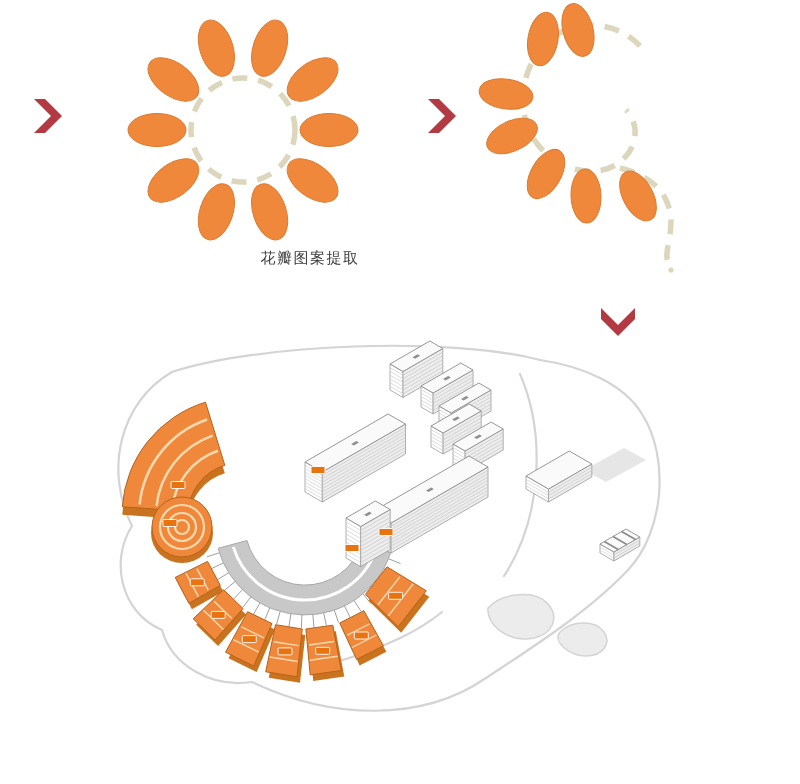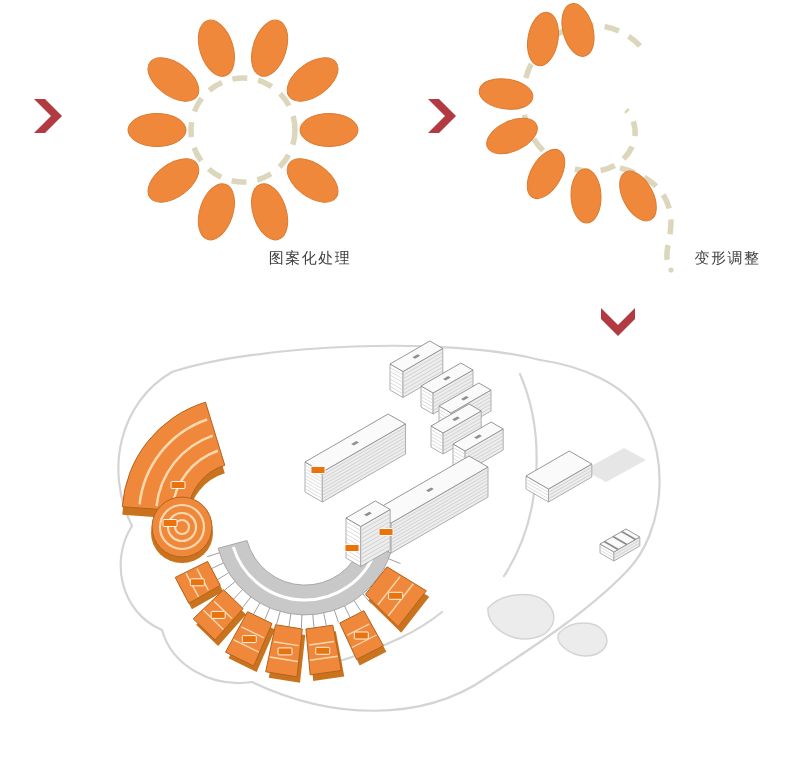--- a/index.html
+++ b/index.html
@@ -49,37 +49,36 @@
         <ellipse cx="194.6" cy="73.5" rx="29" ry="16.5" fill="var(--petal)" stroke="var(--petal_stroke)" stroke-width="1" transform="rotate(324 194.6 73.5)"></ellipse>
         <ellipse cx="211.0" cy="124.0" rx="29" ry="16.5" fill="var(--petal)" stroke="var(--petal_stroke)" stroke-width="1" transform="rotate(0 211.0 124.0)"></ellipse>
         <ellipse cx="194.6" cy="174.5" rx="29" ry="16.5" fill="var(--petal)" stroke="var(--petal_stroke)" stroke-width="1" transform="rotate(36 194.6 174.5)"></ellipse>
         <ellipse cx="151.6" cy="205.8" rx="29" ry="16.5" fill="var(--petal)" stroke="var(--petal_stroke)" stroke-width="1" transform="rotate(72 151.6 205.8)"></ellipse>
         <ellipse cx="98.4" cy="205.8" rx="29" ry="16.5" fill="var(--petal)" stroke="var(--petal_stroke)" stroke-width="1" transform="rotate(108 98.4 205.8)"></ellipse>
         <ellipse cx="55.4" cy="174.5" rx="29" ry="16.5" fill="var(--petal)" stroke="var(--petal_stroke)" stroke-width="1" transform="rotate(144 55.4 174.5)"></ellipse>
         <ellipse cx="39.0" cy="124.0" rx="29" ry="16.5" fill="var(--petal)" stroke="var(--petal_stroke)" stroke-width="1" transform="rotate(180 39.0 124.0)"></ellipse>
         <ellipse cx="55.4" cy="73.5" rx="29" ry="16.5" fill="var(--petal)" stroke="var(--petal_stroke)" stroke-width="1" transform="rotate(216 55.4 73.5)"></ellipse>
       </g>
   </svg>
-  <div id="caption1" class="caption">图案化处理</div>
+  <div id="caption1" class="caption">花瓣图案提取</div>
 
   <svg id="flower2-svg" class="abs" width="240" height="270" viewBox="0 0 240 270">
     <g id="flower2-g">
         <path d="M 172,42 C 150,18 110,14 84,34 C 56,56 46,98 64,132 C 82,164 126,178 152,158 C 170,144 172,120 158,106" fill="none" stroke="var(--dash)" stroke-width="5.5" stroke-dasharray="15 11"></path>
         <path d="M 152,164 C 186,172 202,192 203,216 C 203,238 196,248 200,258" fill="none" stroke="var(--dash)" stroke-width="5.5" stroke-dasharray="15 11"></path>
         <circle cx="203" cy="266" r="2.6" fill="var(--dash)"></circle>
         <ellipse cx="75" cy="35" rx="27" ry="15" fill="var(--petal)" stroke="var(--petal_stroke)" stroke-width="1" transform="rotate(100 75 35)"></ellipse>
         <ellipse cx="110" cy="26" rx="27" ry="15" fill="var(--petal)" stroke="var(--petal_stroke)" stroke-width="1" transform="rotate(75 110 26)"></ellipse>
         <ellipse cx="38" cy="90" rx="27" ry="15" fill="var(--petal)" stroke="var(--petal_stroke)" stroke-width="1" transform="rotate(8 38 90)"></ellipse>
         <ellipse cx="44" cy="132" rx="27" ry="15" fill="var(--petal)" stroke="var(--petal_stroke)" stroke-width="1" transform="rotate(155 44 132)"></ellipse>
         <ellipse cx="78" cy="170" rx="27" ry="15" fill="var(--petal)" stroke="var(--petal_stroke)" stroke-width="1" transform="rotate(120 78 170)"></ellipse>
         <ellipse cx="118" cy="192" rx="27" ry="15" fill="var(--petal)" stroke="var(--petal_stroke)" stroke-width="1" transform="rotate(88 118 192)"></ellipse>
         <ellipse cx="170" cy="192" rx="27" ry="15" fill="var(--petal)" stroke="var(--petal_stroke)" stroke-width="1" transform="rotate(62 170 192)"></ellipse>
       </g>
   </svg>
-  <div id="caption2" class="caption">变形调整</div>
 
   <svg id="site-svg" class="abs" width="620" height="430" viewBox="0 0 620 430">
     <g id="site-g">
         <path d="M 82,52 C 30,82 14,150 42,206 C 20,240 30,292 72,310 C 82,346 122,368 162,362" fill="none" stroke="var(--road)" stroke-width="2.2" stroke-linecap="round"></path>
         <path d="M 162,362 C 242,400 332,402 396,358 C 448,324 500,290 538,250" fill="none" stroke="var(--road)" stroke-width="2.2" stroke-linecap="round"></path>
         <path d="M 538,250 C 574,212 580,138 552,94 C 534,64 492,46 450,40" fill="none" stroke="var(--road)" stroke-width="2.2" stroke-linecap="round"></path>
         <path d="M 450,40 C 358,16 168,24 82,52" fill="none" stroke="var(--road)" stroke-width="2.2" stroke-linecap="round"></path>
         <path d="M 430,54 C 456,114 452,198 414,256" fill="none" stroke="var(--road)" stroke-width="2.2" stroke-linecap="round"></path>
         <path d="M 240,344 C 300,326 330,310 352,292" fill="none" stroke="var(--road)" stroke-width="2.2" stroke-linecap="round"></path>
         <path d="M 398,288 C 412,272 446,270 458,284 C 470,298 462,314 444,318 C 420,323 396,306 398,288 Z" fill="#ececec" stroke="var(--road)" stroke-width="1.5"></path>

